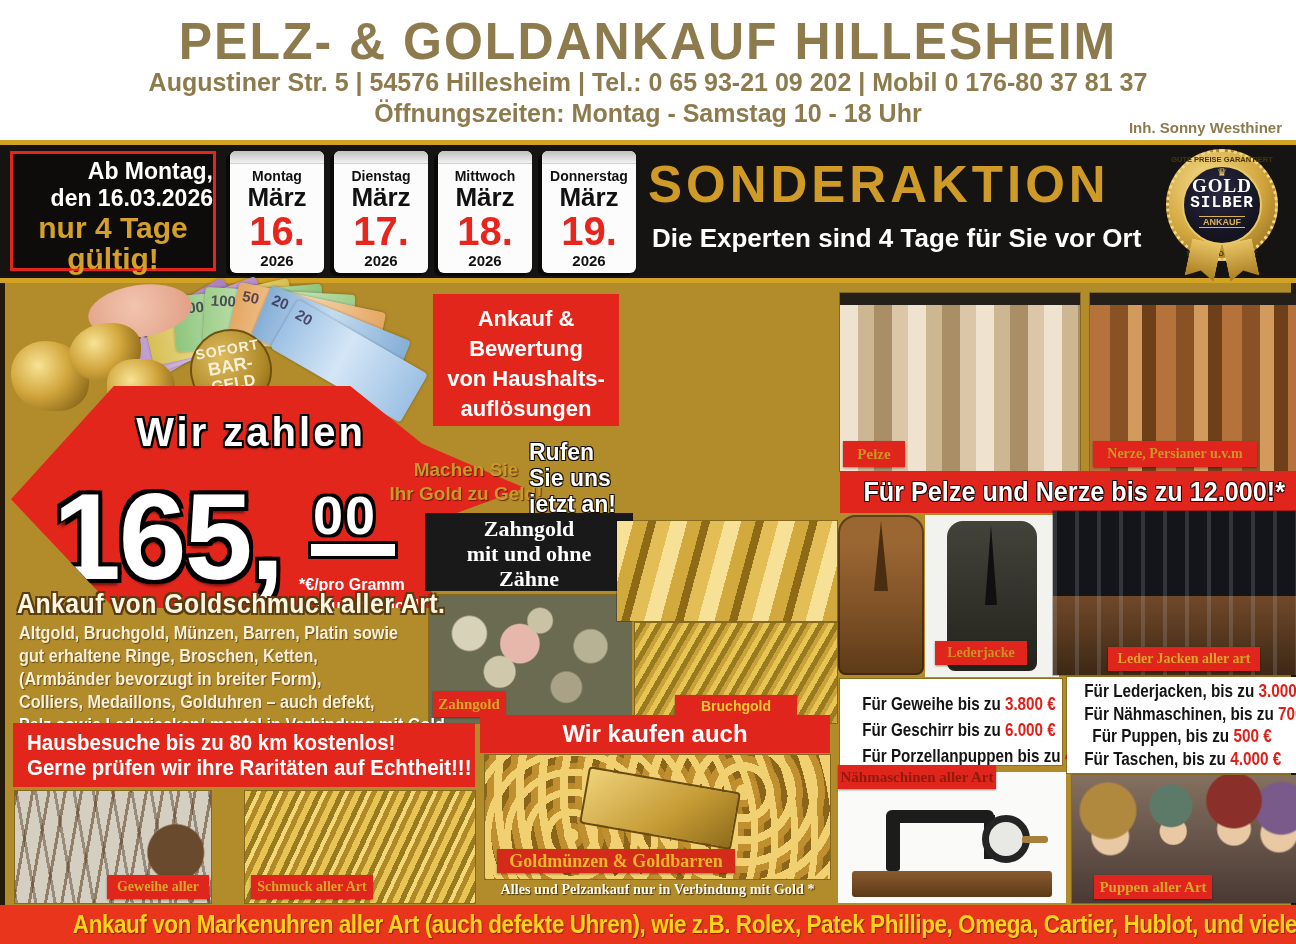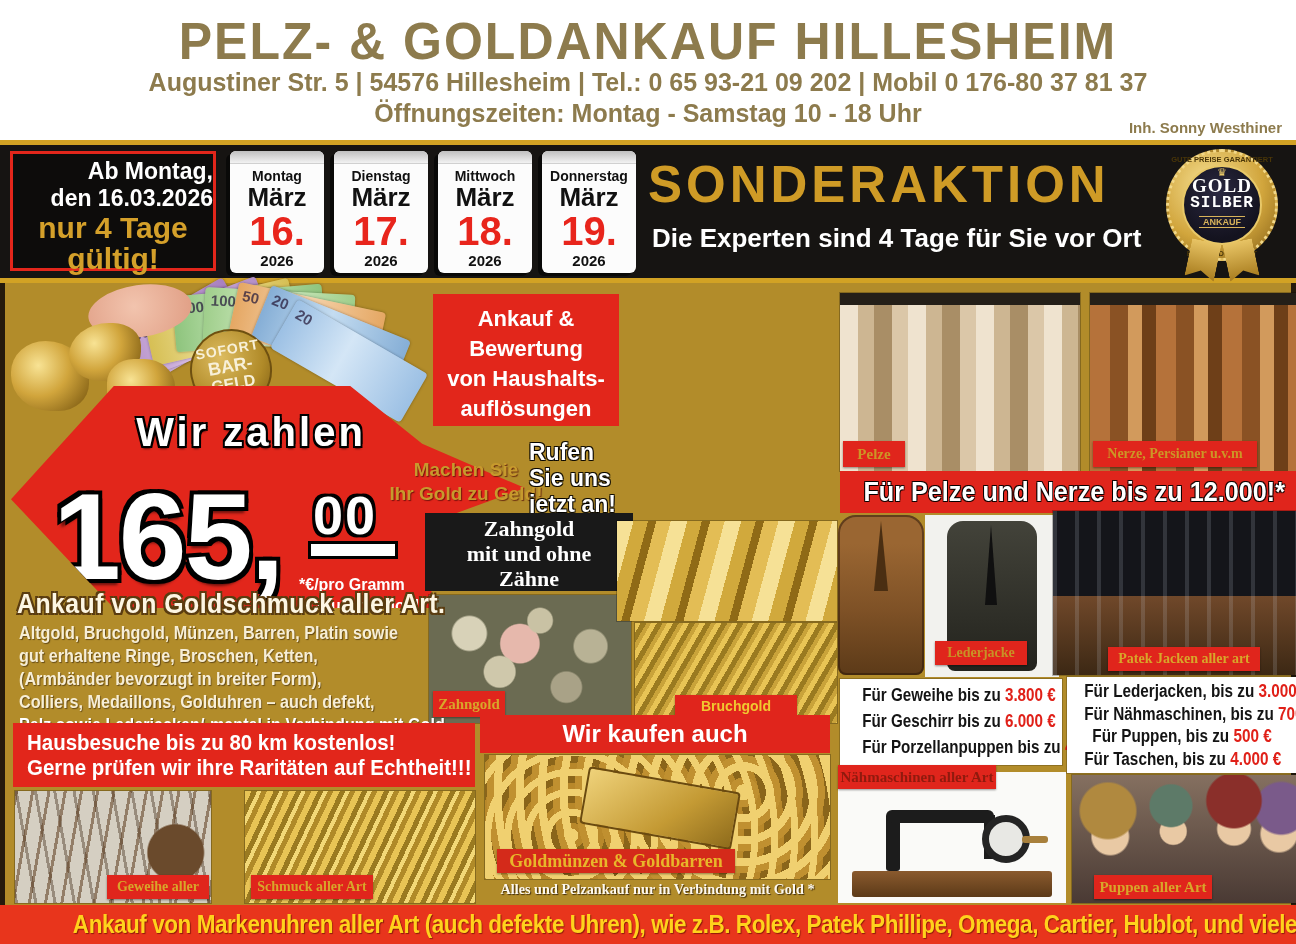--- a/index.html
+++ b/index.html
@@ -107,21 +107,21 @@
   .hausb div{color:#fff;font-weight:bold;font-size:22px;line-height:25px;white-space:nowrap;transform:scaleX(.93);transform-origin:left;}
 
   .banner{background:#e0251c;color:#fff;font-weight:bold;text-align:center;}
   .pelz-banner{left:835px;top:188px;width:457px;height:42px;line-height:42px;font-size:28px;}
   .pelz-banner span{display:inline-block;transform:scaleX(.9);white-space:nowrap;}
   .mode-banner{left:475px;top:432px;width:350px;height:38px;line-height:38px;font-size:24px;}
 
   .pricebox{position:absolute;background:#ffffff;text-align:center;box-shadow:0 0 0 1px rgba(0,0,0,.2);}
   .prow{font-weight:bold;color:#141414;white-space:nowrap;transform:scaleX(.8);transform-origin:center;}
   .prow .val{color:#e02018;}
-  .pb-l{left:835px;top:396px;width:222px;height:86px;padding-top:3px;box-sizing:border-box;}
+  .pb-l{left:835px;top:396px;width:222px;height:86px;padding-top:12px;box-sizing:border-box;}
   .pb-l .prow{font-size:19px;line-height:26px;}
   .pb-r{left:1062px;top:394px;width:230px;height:96px;padding-top:3px;box-sizing:border-box;}
   .pb-r .prow{font-size:18px;line-height:22.5px;transform:scaleX(.85);}
 
   .alles{left:480px;top:598px;width:345px;text-align:center;font-family:"Liberation Serif",serif;font-weight:bold;font-size:15px;color:#fdf8ee;white-space:nowrap;transform:scaleX(.95);text-shadow:1px 1px 1px rgba(40,25,5,.8);}
 
   
   .jacket-brown{left:833px;top:232px;width:86px;height:160px;background:linear-gradient(180deg,#9a6632 0 18%,#7e5126 60%,#5c3a18);border-radius:18px 18px 8px 8px;box-shadow:inset 0 0 0 2px rgba(40,22,6,.5);}
   .jacket-brown:before{content:"";position:absolute;left:36px;top:6px;width:14px;height:70px;background:#4a2e12;clip-path:polygon(50% 0,100% 100%,0 100%);}
   .jacket-card{left:912px;top:232px;width:134px;height:162px;background:#f2f2ee;margin-left:8px;}
@@ -320,21 +320,21 @@
     <div class="tag" style="left:3px;top:148px;width:164px;height:26px;font-size:14px;line-height:26px;color:#cc9626;">Nerze, Persianer u.v.m</div>
   </div>
   <div class="abs banner pelz-banner outl-soft"><span>Für Pelze und Nerze bis zu 12.000!*</span></div>
 
   <div class="abs jacket-brown"></div>
   <div class="abs jacket-card">
     <div class="jacket-dark"></div>
     <div class="tag" style="left:10px;top:126px;width:92px;height:24px;font-size:14px;line-height:24px;color:#c89226;">Lederjacke</div>
   </div>
   <div class="abs ph ph-rack" style="left:1048px;top:228px;width:244px;height:164px;">
-    <div class="tag" style="left:55px;top:136px;width:152px;height:24px;font-size:14px;line-height:24px;">Patek Jacken aller art</div>
+    <div class="tag" style="left:55px;top:136px;width:152px;height:24px;font-size:14px;line-height:24px;">Leder Jacken aller art</div>
   </div>
 
   <div class="pricebox pb-l">
     <div class="prow"><span>Für Geweihe bis zu </span><span class="val">3.800 €</span></div>
     <div class="prow"><span>Für Geschirr bis zu </span><span class="val">6.000 €</span></div>
     <div class="prow"><span>Für Porzellanpuppen bis zu </span><span class="val">4.600 €</span></div>
   </div>
   <div class="pricebox pb-r">
     <div class="prow"><span>Für Lederjacken, bis zu </span><span class="val">3.000 €</span></div>
     <div class="prow"><span>Für Nähmaschinen, bis zu </span><span class="val">700 €</span></div>

